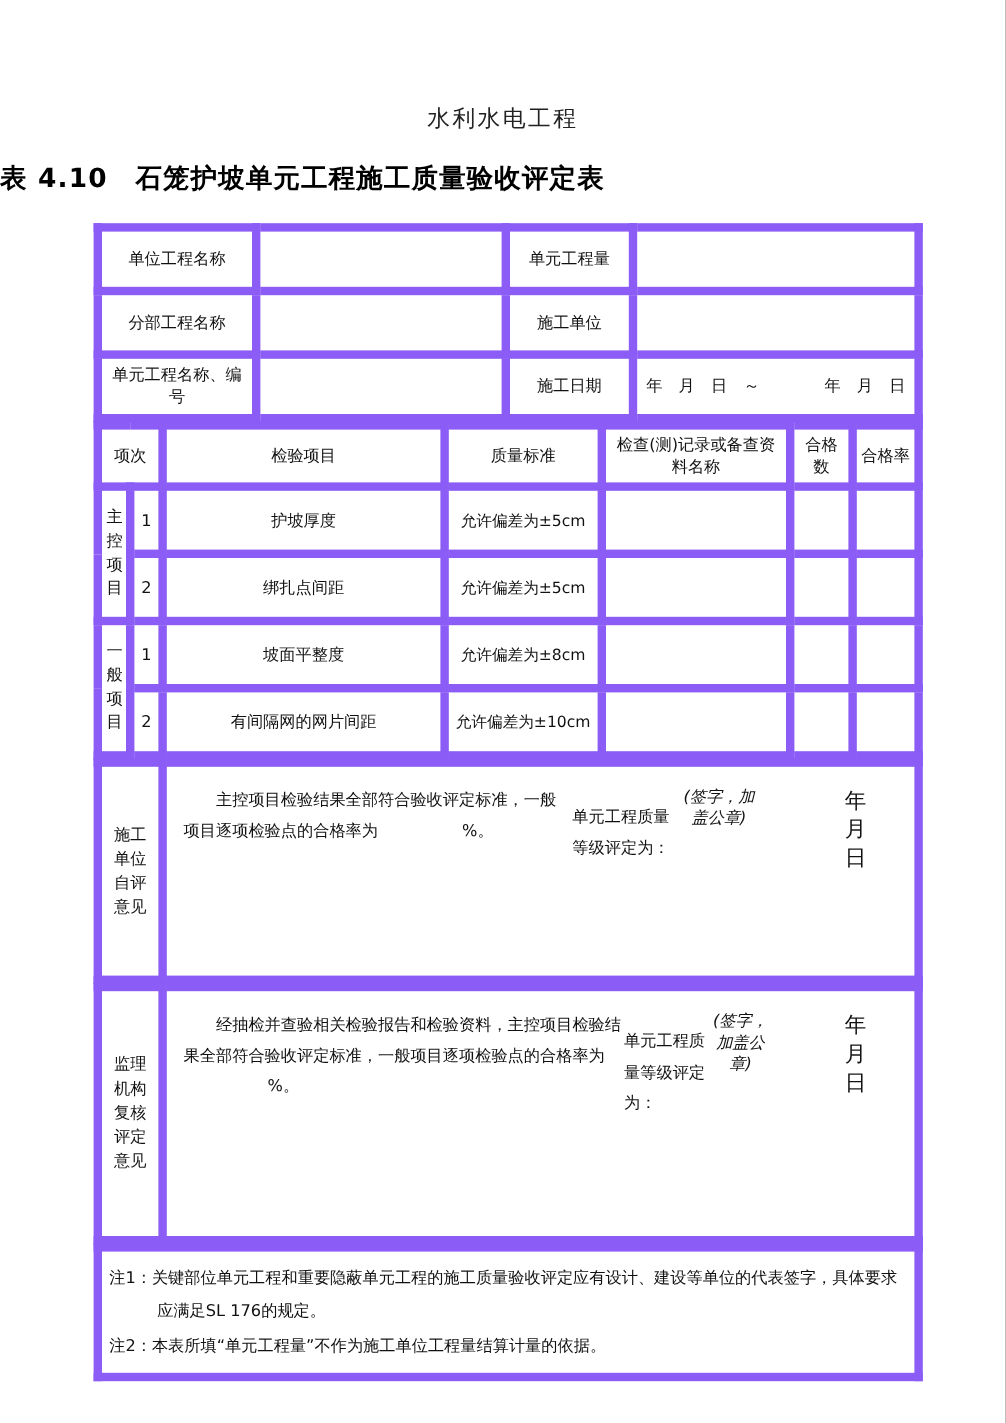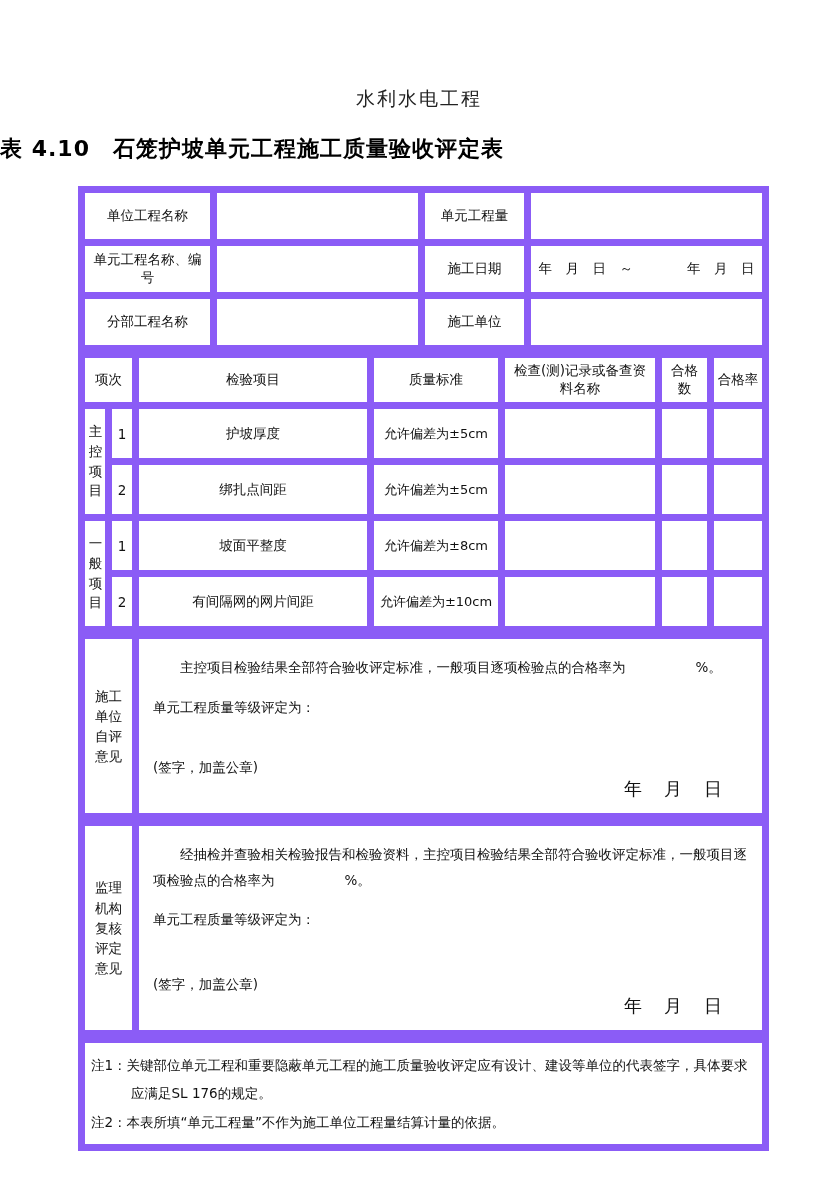--- a/index.html
+++ b/index.html
@@ -27,29 +27,29 @@
   .t-info tr{height:53px;}
   
   .t-check tr.hrow{height:51px;}
   .t-check tr.drow{height:56px;}
   .t-check .std{font-size:13px;}
   
   .vlabel-1{width:15px;margin:0 auto;line-height:1.45;word-break:break-all;font-size:13.5px;}
   .vlabel-2{width:29px;margin:0 auto;line-height:1.5;word-break:break-all;font-size:13.5px;text-align:center;}
   
   .sec-cell{padding:0;}
-  .sec-body{display:flex;flex-direction:column;text-align:left;padding:16px 10px 12px 14px;box-sizing:border-box;}
+  .sec-body{display:flex;flex-direction:row;text-align:left;padding:16px 10px 12px 14px;box-sizing:border-box;}
   .sec-body.h-self{height:174px;}
   .sec-body.h-sup{height:204px;}
   .sec-body p{margin:0;line-height:1.9;font-size:13.5px;}
   .sec-body p.indent{text-indent:2em;}
   .sec-body .grade{margin-top:14px;}
   .gap-blank{display:inline-block;width:70px;}
   .spacer{flex:1;}
-  .sign-line{text-align:left;padding-right:38px;font-size:13.5px;}
+  .sign-line{text-align:center;padding-right:38px;font-size:13.5px;font-style:italic;}
   .date-line{text-align:right;padding-right:28px;font-size:18px;letter-spacing:2px;}
   
   .t-notes td{padding:8px 8px 8px 6px;text-align:left;vertical-align:top;height:75px;margin-left:40px;}
   .note{margin:0;padding-left:40px;text-indent:-40px;line-height:2.1;font-size:13.5px;text-align:left;}
 </style>
 </head>
 <body>
 
 <div class="page">
 
@@ -66,30 +66,30 @@
           <col style="width:238px">
         </colgroup>
       <tbody>
           <tr>
         <td>单位工程名称</td>
         <td></td>
         <td>单元工程量</td>
         <td></td>
       </tr>
       <tr>
+        <td>分部工程名称</td>
+        <td></td>
+        <td>施工单位</td>
+        <td></td>
+      </tr>
+      <tr>
         <td>单元工程名称、编号</td>
         <td></td>
         <td>施工日期</td>
         <td>年　月　日　～　　　　年　月　日</td>
-      </tr>
-      <tr>
-        <td>分部工程名称</td>
-        <td></td>
-        <td>施工单位</td>
-        <td></td>
       </tr>
     </tbody>
       </table>
 
     <table class="t-check">
       <colgroup>
         <col style="width:27px">
           <col style="width:27px">
           <col style="width:235px">
           <col style="width:131px">

